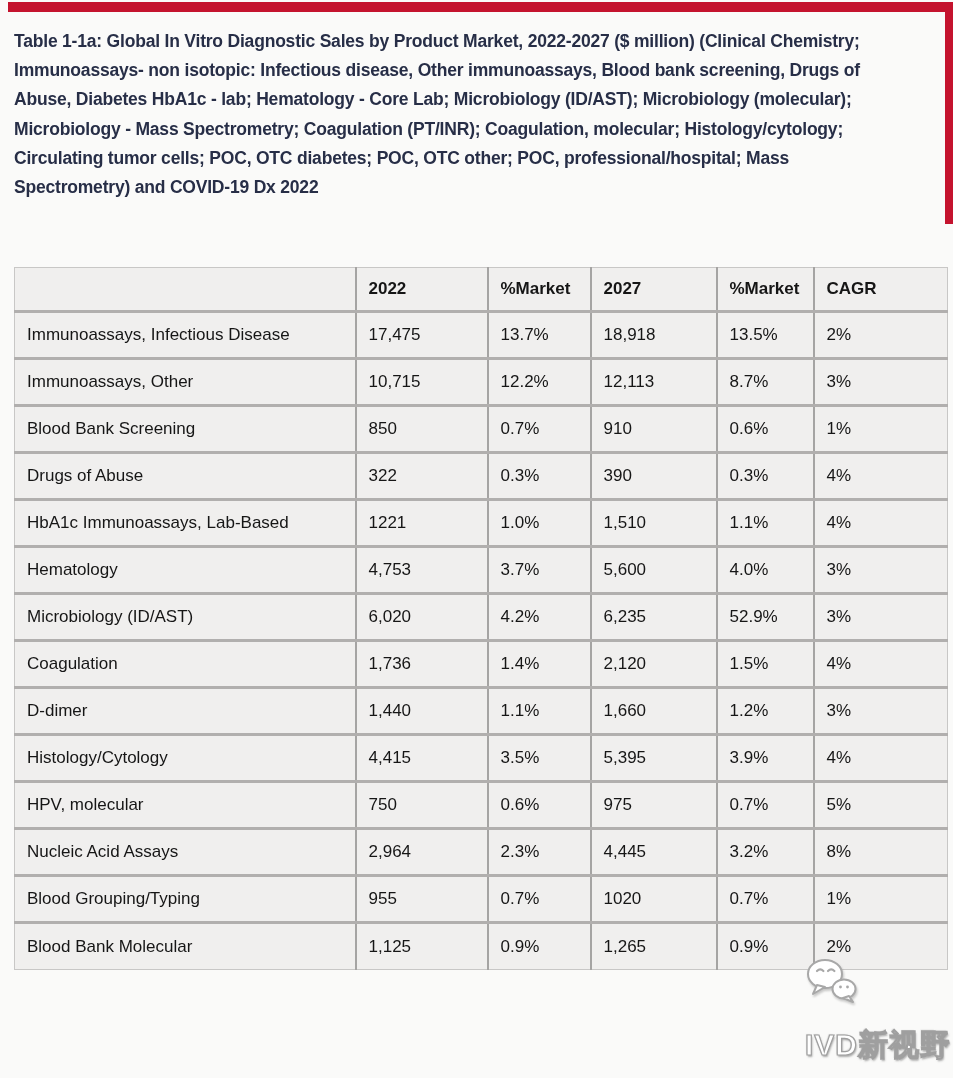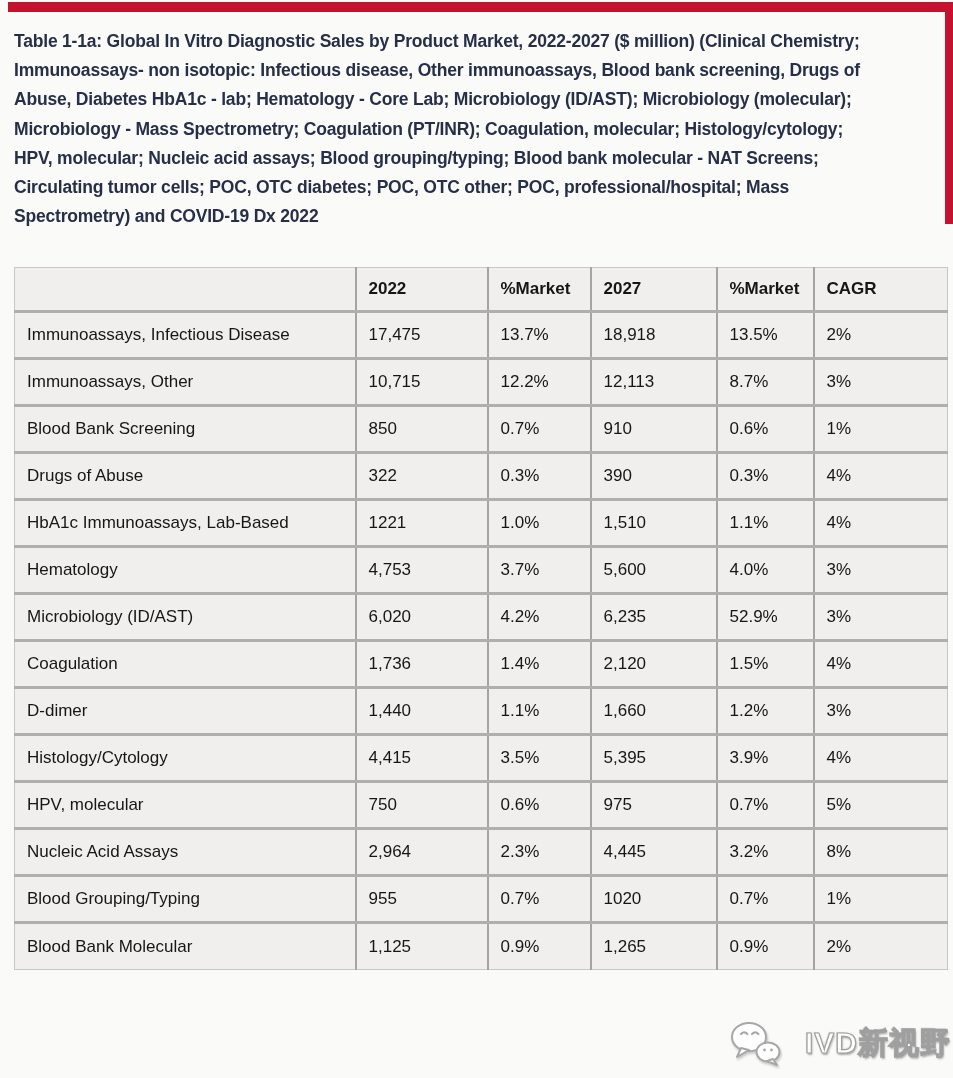--- a/index.html
+++ b/index.html
@@ -59,22 +59,23 @@
   table.ivd td{height:47px;font-weight:normal;}
   table.ivd th + th, table.ivd td + td{
     border-left:2px solid var(--line-v);
   }
   table.ivd tbody td{
     border-top:3px solid var(--line-h);
   }
 
   .watermark{
     position:absolute;right:2px;bottom:12px;
-    display:flex;align-items:center;gap:22px;
+    display:flex;align-items:flex-start;gap:22px;
     pointer-events:none;
+    flex-direction:column;
   }
   .wm-text{
     font-size:30px;
     font-weight:bold;
     color:#ffffff;
     -webkit-text-stroke:1.2px #9f9f9f;
     text-shadow:1px 2px 2px rgba(110,110,110,0.55), -1px -1px 1px rgba(170,170,170,0.4);
     letter-spacing:1px;
     white-space:nowrap;
   }
@@ -86,21 +87,20 @@
 <div class="page">
 
   <div class="top-bar"></div>
   <div class="right-bar"></div>
 
   <div class="title-block">
     <div class="title-line">Table 1-1a: Global In Vitro Diagnostic Sales by Product Market, 2022-2027 ($ million) (Clinical Chemistry;</div>
     <div class="title-line">Immunoassays- non isotopic: Infectious disease, Other immunoassays, Blood bank screening, Drugs of</div>
     <div class="title-line">Abuse, Diabetes HbA1c - lab; Hematology - Core Lab; Microbiology (ID/AST); Microbiology (molecular);</div>
     <div class="title-line">Microbiology - Mass Spectrometry; Coagulation (PT/INR); Coagulation, molecular; Histology/cytology;</div>
-    <div class="title-line">HPV, molecular; Nucleic acid assays; Blood grouping/typing; Blood bank molecular - NAT Screens;</div>
     <div class="title-line">Circulating tumor cells; POC, OTC diabetes; POC, OTC other; POC, professional/hospital; Mass</div>
     <div class="title-line">Spectrometry) and COVID-19 Dx 2022</div>
   </div>
 
   <table class="ivd">
     <colgroup>
       <col style="width:341px">
       <col style="width:132px">
       <col style="width:103px">
       <col style="width:126px">

